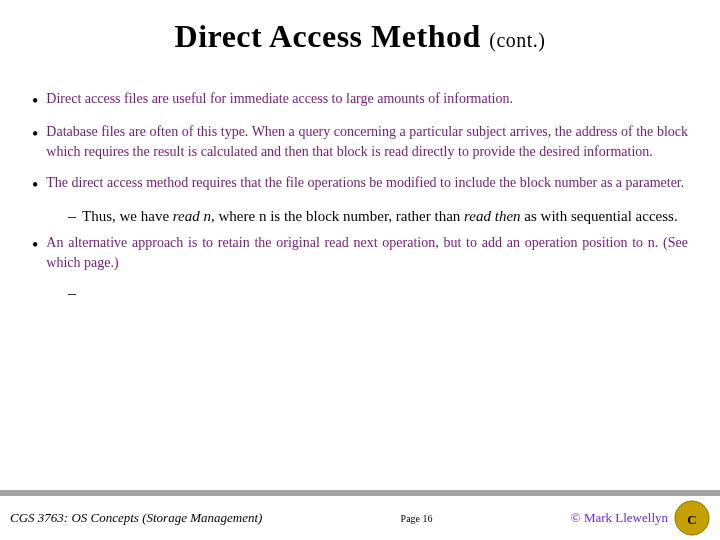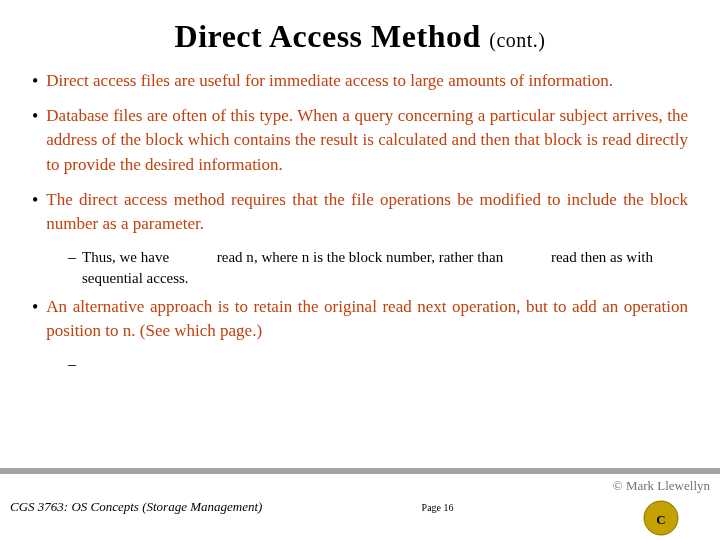--- a/index.html
+++ b/index.html
@@ -10,20 +10,21 @@
       font-family: 'Times New Roman', Times, serif;
       overflow: hidden;
     }
     .slide {
       width: 720px;
       height: 540px;
       background: #fff;
       position: relative;
       display: flex;
       flex-direction: column;
+      gap: 20px;
     }
     .slide-header {
       text-align: center;
       padding: 18px 20px 10px 20px;
     }
     .slide-title {
       font-size: 32px;
       font-weight: bold;
       color: #000;
       letter-spacing: 0.5px;
@@ -41,45 +42,45 @@
       align-items: flex-start;
       margin-bottom: 10px;
     }
     .bullet-dot {
       font-size: 18px;
       margin-right: 8px;
       margin-top: 2px;
       flex-shrink: 0;
     }
     .bullet-text {
-      font-size: 17px;
+      font-size: 14px;
       line-height: 1.45;
       text-align: justify;
-      color: #c2410c;
+      color: #701a75;
     }
     .sub-item {
       display: flex;
       align-items: flex-start;
       margin-left: 36px;
       margin-bottom: 6px;
       margin-top: 4px;
     }
     .sub-dash {
       font-size: 16px;
       margin-right: 6px;
       flex-shrink: 0;
       margin-top: 1px;
     }
     .sub-text {
       font-size: 15px;
       line-height: 1.4;
       color: #000;
     }
     .italic {
-      margin-left: 44px;
+      font-style: italic;
     }
     .slide-footer {
       display: flex;
       align-items: center;
       justify-content: space-between;
       border-top: 6px solid #a3a3a3;
       padding: 4px 10px;
       background: #fff;
       min-height: 34px;
     }
@@ -87,25 +88,24 @@
       font-size: 13px;
       font-style: italic;
       color: #000;
     }
     .footer-center {
       font-size: 10px;
       color: #000000;
     }
     .footer-right {
       font-size: 13px;
-      color: #737373;
+      color: #6d28d9;
       display: flex;
       align-items: center;
       gap: 6px;
-      flex-direction: column;
     }
     .ucf-logo {
       width: 36px;
       height: 36px;
     }
   </style>
 </head>
 <body>
 
 <div class="slide">
@@ -118,21 +118,21 @@
 
   <div class="slide-body">
 
     <div class="bullet-item">
       <span class="bullet-dot">•</span>
       <span class="bullet-text">Direct  access files are useful for immediate access to large amounts of information.</span>
     </div>
 
     <div class="bullet-item">
       <span class="bullet-dot">•</span>
-      <span class="bullet-text">Database files are often of this type.  When a query concerning a particular subject arrives, the address of the block which contains the result is calculated and then that block is read directly to provide the desired information.</span>
+      <span class="bullet-text">Database files are often of this type.  When a query concerning a particular subject arrives, the address of the block which requires the result is calculated and then that block is read directly to provide the desired information.</span>
     </div>
 
     <div class="bullet-item">
       <span class="bullet-dot">•</span>
       <span class="bullet-text">The direct access method requires that the file operations be modified to include the block number as a parameter.</span>
     </div>
     <div class="sub-item">
       <span class="sub-dash">–</span>
       <span class="sub-text">
         Thus, we have <span class="italic">read n</span>, where n is the block number, rather than <span class="italic">read then</span> as with sequential access.

